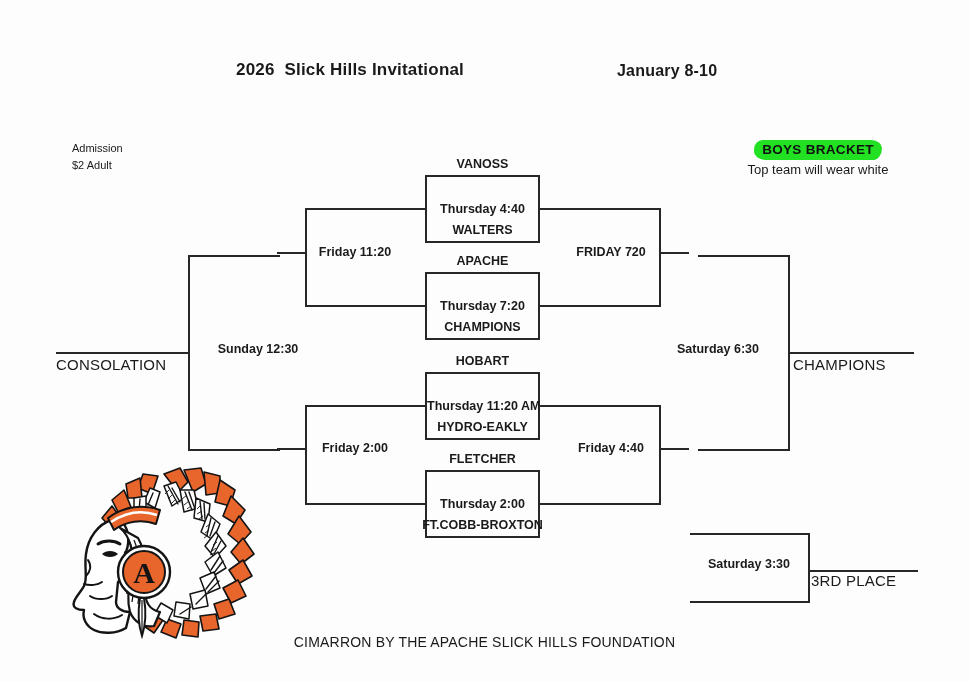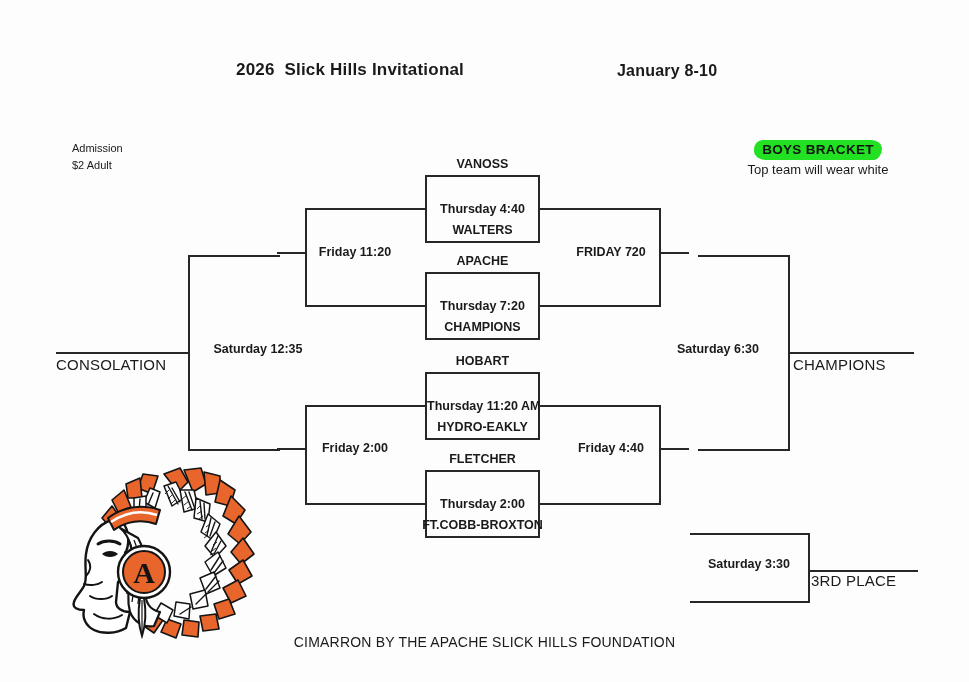--- a/index.html
+++ b/index.html
@@ -212,21 +212,21 @@
   <div class="ln ln-h" style="left:567px; top:405px; width:94px;"></div>
   <div class="ln ln-v" style="left:659px; top:405px; height:100px;"></div>
   <div class="ln ln-h" style="left:567px; top:503px; width:94px;"></div>
   <div class="ln ln-h" style="left:659px; top:448px; width:30px;"></div>
   <div class="round-label" style="left:561px; top:441px; width:100px;">Friday 4:40</div>
 
   <div class="ln ln-h" style="left:188px; top:255px; width:92px;"></div>
   <div class="ln ln-v" style="left:188px; top:255px; height:195px;"></div>
   <div class="ln ln-h" style="left:188px; top:449px; width:92px;"></div>
   <div class="ln ln-h" style="left:56px; top:352px; width:134px;"></div>
-  <div class="round-label" style="left:188px; top:342px; width:140px;">Saturday 12:35</div>
+  <div class="round-label" style="left:188px; top:342px; width:140px;">Sunday 12:30</div>
   <div class="outcome" style="left:56px; top:356px;">CONSOLATION</div>
 
   <div class="ln ln-h" style="left:698px; top:255px; width:92px;"></div>
   <div class="ln ln-v" style="left:788px; top:255px; height:195px;"></div>
   <div class="ln ln-h" style="left:698px; top:449px; width:92px;"></div>
   <div class="ln ln-h" style="left:788px; top:352px; width:126px;"></div>
   <div class="round-label" style="left:648px; top:342px; width:140px;">Saturday 6:30</div>
   <div class="outcome" style="left:793px; top:356px;">CHAMPIONS</div>
 
   <div class="ln ln-h" style="left:690px; top:533px; width:120px;"></div>

